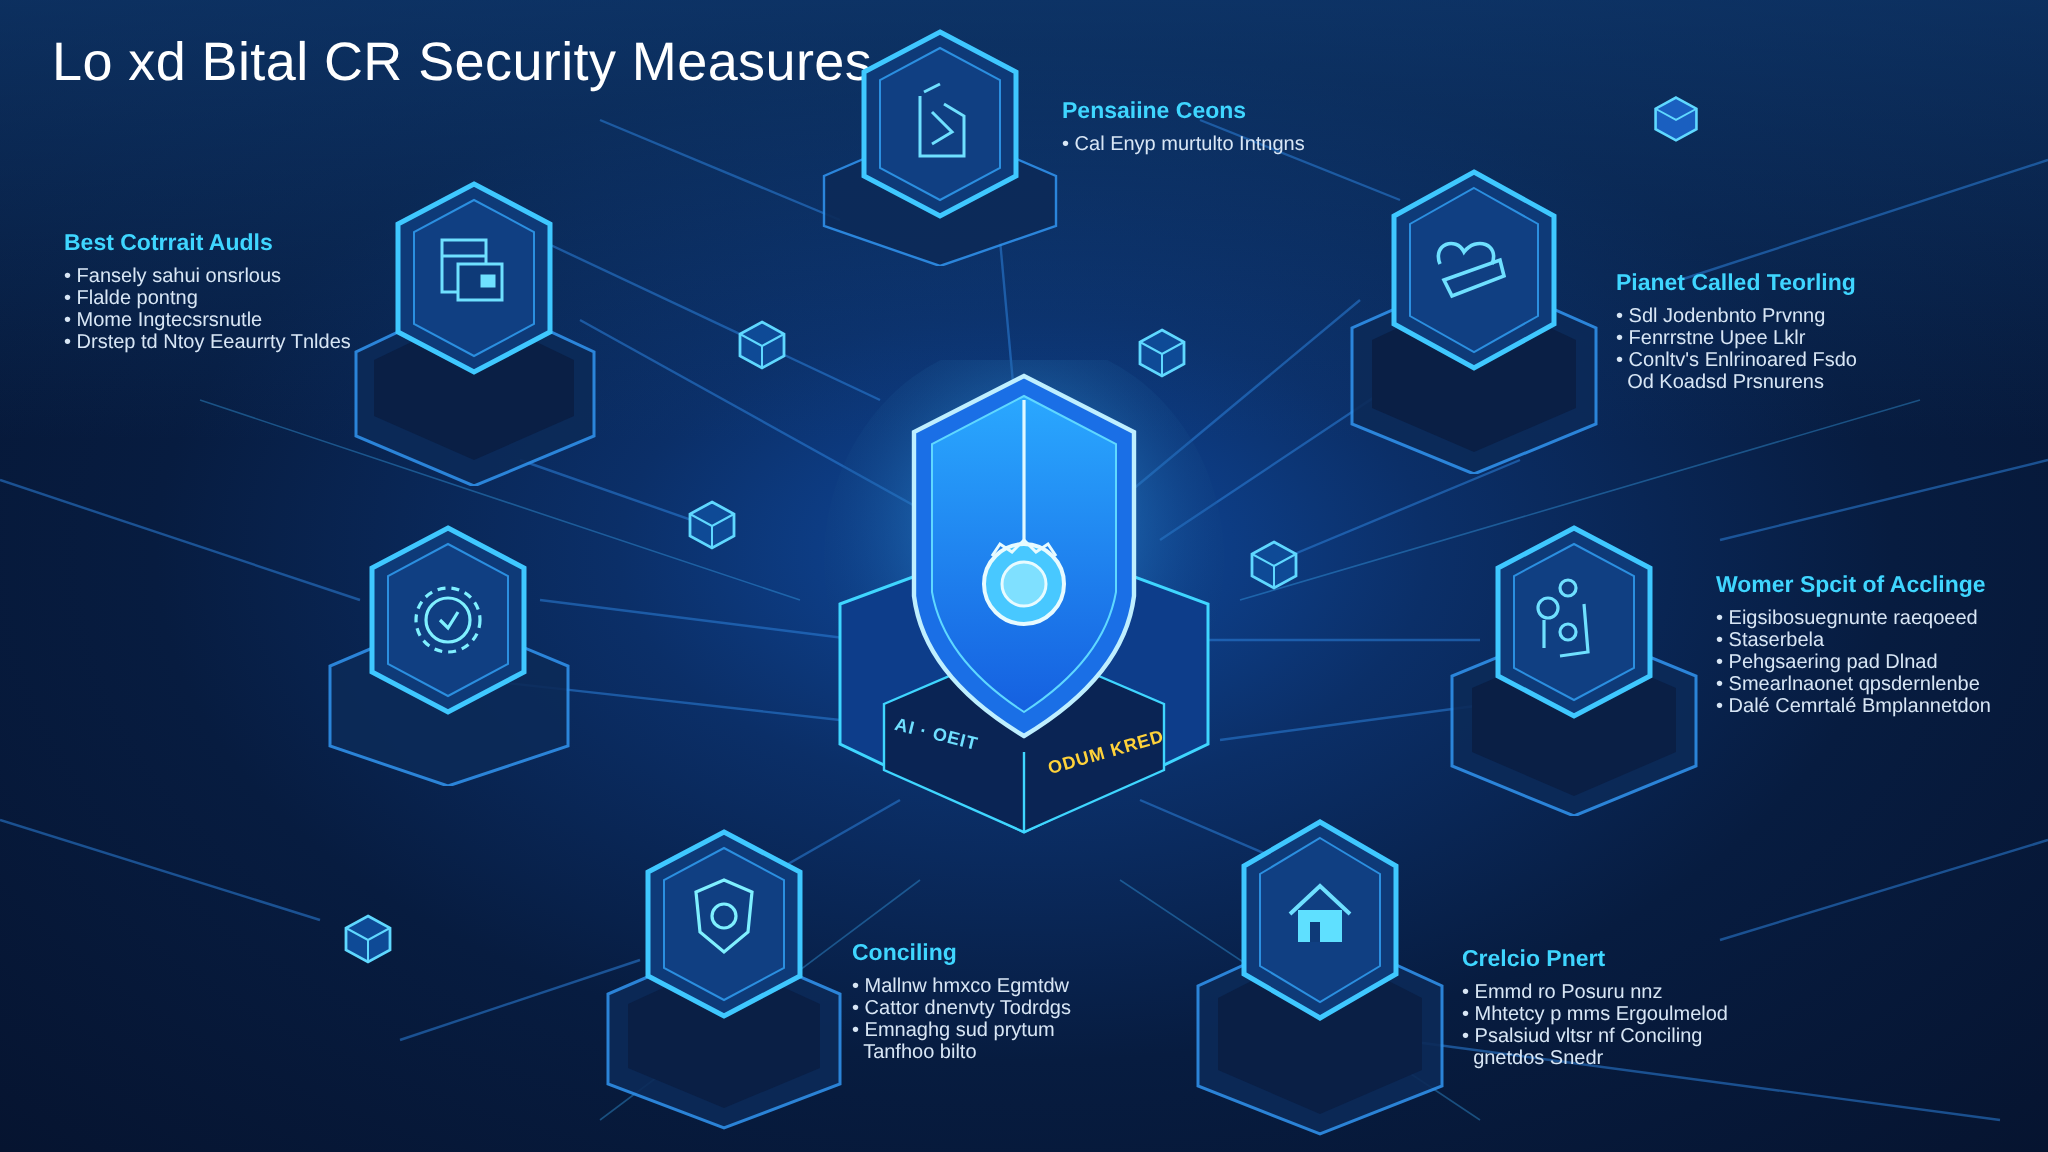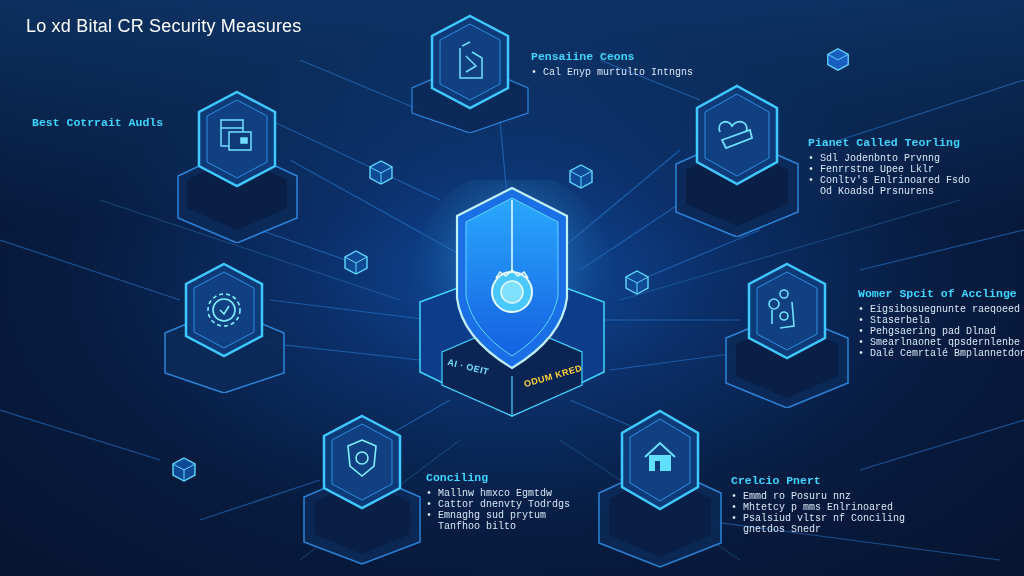--- a/index.html
+++ b/index.html
@@ -4,22 +4,22 @@
 <style>
   html, body { margin:0; padding:0; }
   body {
     width:1024px; height:576px; overflow:hidden; position:relative;
     font-family:"Liberation Sans", sans-serif;
     background: radial-gradient(ellipse at 50% 48%, #0f4aa0 0%, #0b2f68 28%, #071c40 60%, #061430 100%);
   }
   .bg-top { position:absolute; left:0; top:0; width:1024px; height:220px;
     background: linear-gradient(180deg, rgba(20,80,150,0.45) 0%, rgba(0,0,0,0) 100%); pointer-events:none; }
   svg.lines { position:absolute; left:0; top:0; }
-  .title { position:absolute; left:26px; top:16px; color:#ffffff; font-size:18px; font-weight:400; letter-spacing:0.2px; }
-  .label { position:absolute;font-family:Liberation Mono, monospace; }
+  .title { position:absolute; left:26px; top:16px; color:#ffffff; font-size:27px; font-weight:400; letter-spacing:0.2px; }
+  .label { position:absolute; }
   .label h3 { margin:0 0 4px 0; color:#3fd6ff; font-size:11.5px; font-weight:700; line-height:13px; }
   .label ul { margin:0; padding:0; list-style:none; }
   .label li { color:#d8e6f5; font-size:10px; line-height:11px; white-space:nowrap; }
   .label li::before { content:"• "; color:#d8e6f5; }
   .label li.cont::before { content:"\00a0\00a0"; }
   .node { position:absolute; }
   .cube { position:absolute; }
   .pedestal-text { position:absolute; font-size:9px; font-weight:700; letter-spacing:0.5px; }
 </style>
 </head>
@@ -199,20 +199,26 @@
     <polyline points="3,9 14,15 25,9" fill="none" stroke="#5fd8ff" stroke-width="1"></polyline>
 </svg>
 <svg class="cube" style="left:170px;top:455px" width="28" height="28" viewBox="0 0 28 28">
   <polygon points="14,3 25,9 25,20 14,26 3,20 3,9" fill="#0e4a96" stroke="#5fd8ff" stroke-width="1.4"></polygon>
     <polyline points="3,9 14,15 25,9" fill="none" stroke="#5fd8ff" stroke-width="1"></polyline>
     <line x1="14" y1="15" x2="14" y2="26" stroke="#5fd8ff"></line>
 </svg>
 
 <div class="label" style="left:32px;top:116px">
   <h3>Best Cotrrait Audls</h3>
+  <ul>
+    <li>Fansely sahui onsrlous</li>
+    <li>Flalde pontng</li>
+    <li>Mome Ingtecsrsnutle</li>
+    <li>Drstep td Ntoy Eeaurrty Tnldes</li>
+  </ul>
 </div>
 
 <div class="label" style="left:531px;top:50px">
   <h3>Pensaiine Ceons</h3>
   <ul>
     <li>Cal Enyp murtulto Intngns</li>
   </ul>
 </div>
 
 <div class="label" style="left:808px;top:136px">
@@ -246,17 +252,17 @@
     <li>Cattor dnenvty Todrdgs</li>
     <li>Emnaghg sud prytum</li>
     <li class="cont">Tanfhoo bilto</li>
   </ul>
 </div>
 
 <div class="label" style="left:731px;top:474px">
   <h3>Crelcio Pnert</h3>
   <ul>
     <li>Emmd ro Posuru nnz</li>
-    <li>Mhtetcy p mms Enlrinoared</li>
+    <li>Mhtetcy p mms Ergoulmelod</li>
     <li>Psalsiud vltsr nf Conciling</li>
     <li class="cont">gnetdos Snedr</li>
   </ul>
 </div>
 
 </body></html>

